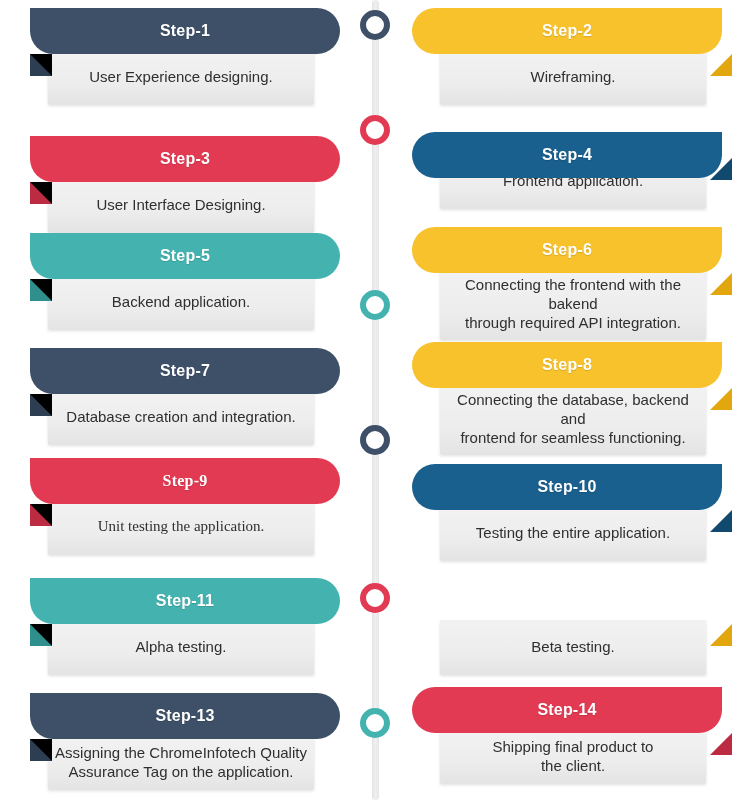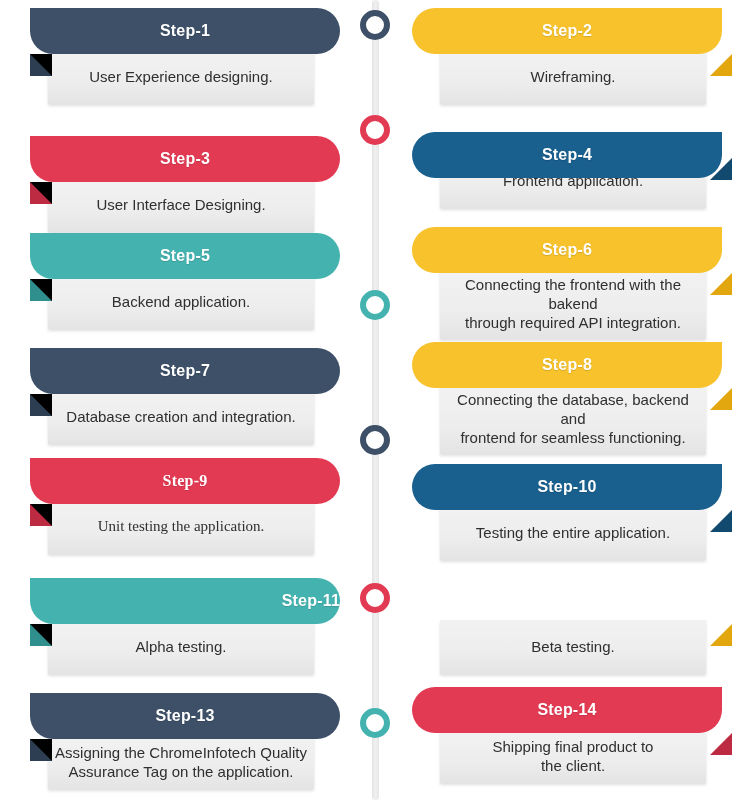--- a/index.html
+++ b/index.html
@@ -225,21 +225,21 @@
       <div class="step-row right" style="top: 464px;">
         <div class="step-banner" style="background: linear-gradient(rgb(25, 96, 143), rgb(25, 96, 143)) rgb(25, 96, 143);">
           <span class="step-banner-label">Step-10</span>
         </div>
         <div class="ribbon-fold" style="border-right-color: rgb(18, 74, 111);"></div>
         <div class="step-body">
           <span class="step-body-text">Testing the entire application.</span>
         </div>
       </div>
       <div class="step-row left" style="top: 578px;">
-        <div class="step-banner" style="background: linear-gradient(rgb(68, 179, 176), rgb(68, 179, 176)) rgb(68, 179, 176); justify-content: flex-end;">
+        <div class="step-banner" style="background: linear-gradient(rgb(68, 179, 176), rgb(68, 179, 176)) rgb(68, 179, 176);">
           <span class="step-banner-label">Step-11</span>
         </div>
         <div class="ribbon-fold" style="border-left-color: rgb(47, 143, 141);"></div>
         <div class="step-body">
           <span class="step-body-text">Alpha testing.</span>
         </div>
       </div>
       <div class="step-row right" style="top: 578px;">
         <div class="ribbon-fold" style="border-right-color: rgb(226, 166, 15);"></div>
         <div class="step-body">

